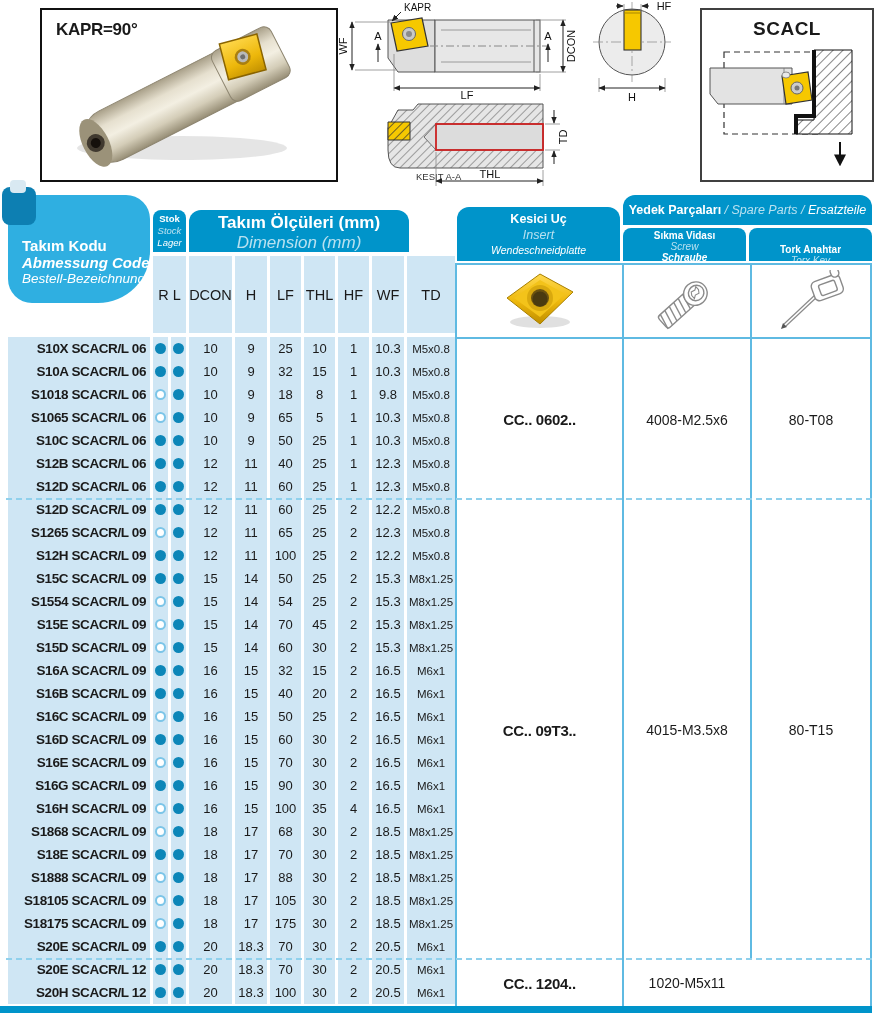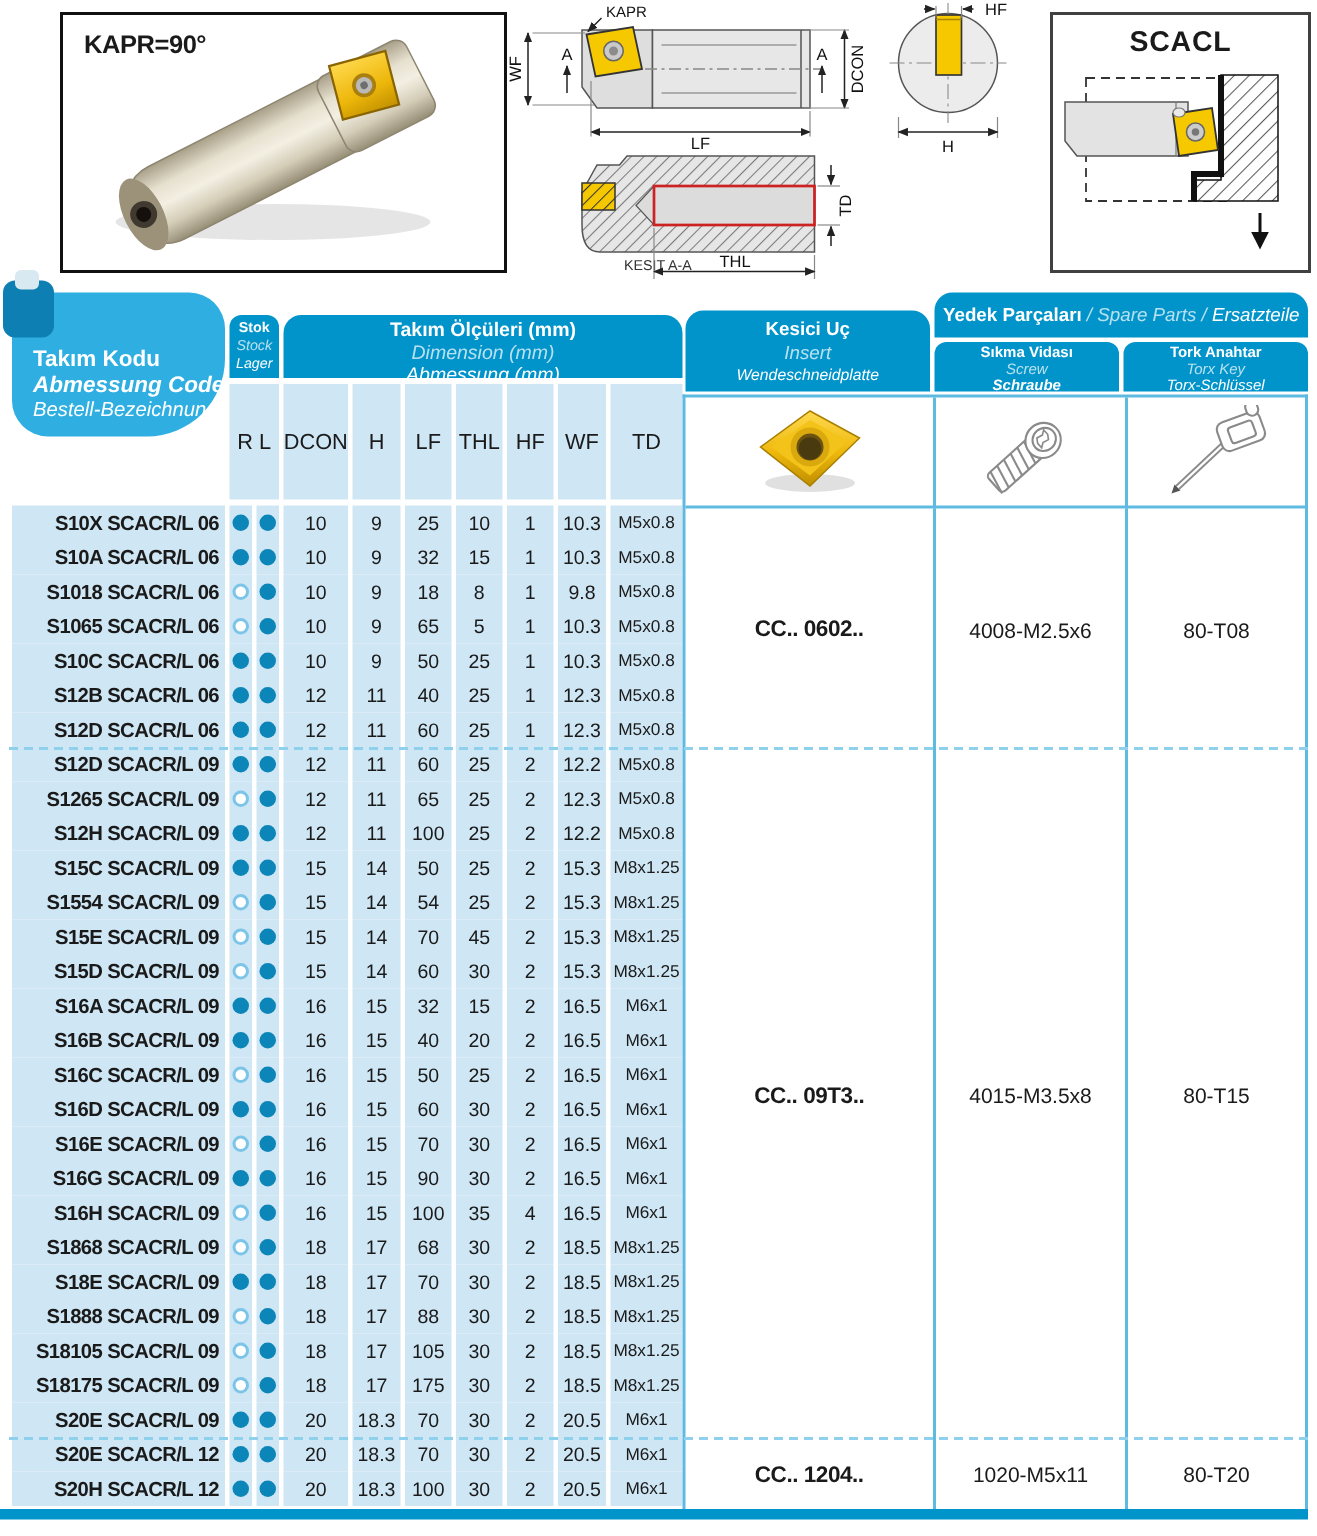--- a/index.html
+++ b/index.html
@@ -8,38 +8,38 @@
   
   .photo-box{position:absolute;left:40px;top:8px;width:294px;height:170px;border:2px solid #111;background:#fff;}
   .kapr-label{position:absolute;left:14px;top:10px;font-size:17px;font-weight:bold;letter-spacing:-.3px;}
   .mid-drawings{position:absolute;left:338px;top:0px;width:356px;height:188px;}
   .scacl-box{position:absolute;left:700px;top:8px;width:170px;height:170px;border:2px solid #404040;background:#fff;}
   .scacl-label{position:absolute;left:0;top:8px;width:100%;text-align:center;font-size:19px;font-weight:bold;letter-spacing:.5px;}
   
   .catalog{position:absolute;left:0;top:185px;width:878px;height:839px;}
   .corner-icon{position:absolute;left:2px;top:2px;width:34px;height:38px;background:#0d7fb2;border-radius:8px;z-index:5;}
   .corner-icon::before{content:"";position:absolute;left:8px;top:-7px;width:16px;height:13px;background:#d9e9f2;border-radius:4px;}
-  .panel-code{position:absolute;left:8px;top:10px;width:142px;height:96px;background:#2fafe1;
+  .panel-code{position:absolute;left:8px;top:10px;width:142px;height:108px;background:#2fafe1;
               border-radius:24px 24px 52px 24px;color:#fff;display:flex;flex-direction:column;
               justify-content:center;padding:26px 0 0 14px;box-sizing:border-box;z-index:1;}
   .panel-code .l1{font-size:15px;font-weight:bold;line-height:1.15;}
   .panel-code .l2{font-size:15px;font-weight:bold;font-style:italic;line-height:1.15;}
   .panel-code .l3{font-size:13.5px;font-style:italic;line-height:1.2;}
   .hdr{position:absolute;background:#0094ca;color:#fff;text-align:center;box-sizing:border-box;}
   .hdr .t1{font-weight:bold;}
   .hdr .t2{font-style:italic;color:rgba(255,255,255,.72);}
   .hdr .t3{font-style:italic;}
   .hdr-stok{left:153px;top:25px;width:33px;height:42px;border-radius:8px 8px 0 0;font-size:9.5px;line-height:1.25;padding-top:3px;}
-  .hdr-dim{left:189px;top:25px;width:266px;height:42px;border-radius:12px 12px 0 0;font-size:13px;line-height:1.15;padding-top:3px;}
+  .hdr-dim{left:189px;top:25px;width:220px;height:42px;border-radius:12px 12px 0 0;font-size:17px;line-height:1.15;padding-top:3px;}
   .hdr-insert{left:457px;top:22px;width:163px;height:54px;border-radius:12px 12px 0 0;font-size:12.5px;line-height:1.3;padding-top:4px;}
   .hdr-insert .t3{font-size:10.5px;}
   .hdr-band{left:623px;top:10px;width:249px;height:30px;border-radius:12px 12px 0 0;font-size:12.5px;line-height:30px;}
   .hdr-band .t2,.hdr-band .t3{display:inline;}
   .hdr-screw{left:623px;top:43px;width:123px;height:33px;border-radius:8px 8px 0 0;font-size:10px;line-height:1.1;padding-top:2px;}
-  .hdr-torx{left:749px;top:43px;width:123px;height:33px;border-radius:8px 8px 0 0;font-size:10px;line-height:1.1;padding-top:2px;}
+  .hdr-torx{left:749px;top:43px;width:123px;height:33px;border-radius:8px 8px 0 0;font-size:10px;line-height:1.1;padding-top:16px;}
   .cols{display:grid;grid-template-columns:142px 15px 15px 43px 32px 31px 31px 31px 32px 48px;
         column-gap:3px;padding-left:8px;position:absolute;left:0;}
   .subhead{top:71px;height:77px;width:447px;}
   .subhead .cell{background:#cfe6f4;display:flex;align-items:center;justify-content:center;
                  font-size:14.5px;}
   .subhead .blank{background:transparent;}
   .subhead .rl{grid-column:2/4;}
   .tbody{top:152px;width:447px;grid-auto-rows:23px;}
   .cell{display:flex;align-items:center;justify-content:center;background:#cfe6f4;}
   .cell.code{justify-content:flex-end;padding-right:4px;font-weight:bold;font-size:13.5px;letter-spacing:-.4px;}
@@ -728,20 +728,19 @@
       </div>
 
     <div class="rcol c1 gcell insert-code" style="top: 74px; height: 161px;">CC.. 0602..</div>
         <div class="rcol c2 gcell" style="top: 74px; height: 161px;">4008-M2.5x6</div>
         <div class="rcol c3 gcell" style="top: 74px; height: 161px;">80-T08</div>
         <div class="rcol c1 gcell insert-code" style="top: 235px; height: 460px;">CC.. 09T3..</div>
         <div class="rcol c2 gcell" style="top: 235px; height: 460px;">4015-M3.5x8</div>
         <div class="rcol c3 gcell" style="top: 235px; height: 460px;">80-T15</div>
         <div class="rcol c1 gcell insert-code" style="top: 695px; height: 46px;">CC.. 1204..</div>
         <div class="rcol c2 gcell" style="top: 695px; height: 46px;">1020-M5x11</div>
-        <div class="rcol c3 gcell" style="top: 695px; height: 46px;">80-T20</div>
       </div>
 
     <div class="bottom-bar"></div>
   <div class="gsep" style="top: 313px;"></div>
       <div class="gsep" style="top: 773px;"></div>
     </div>
 </div>
 
 </body></html>

